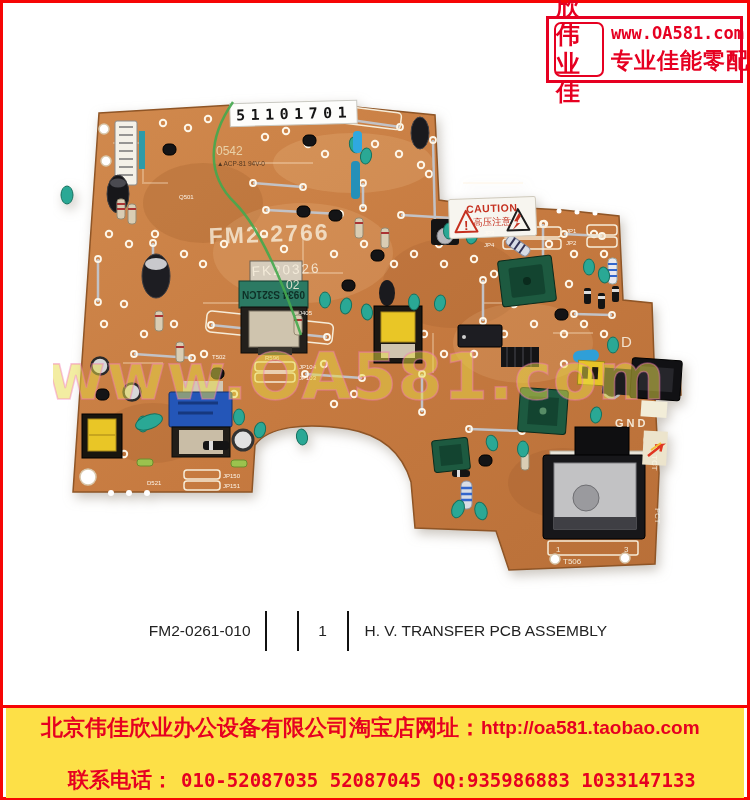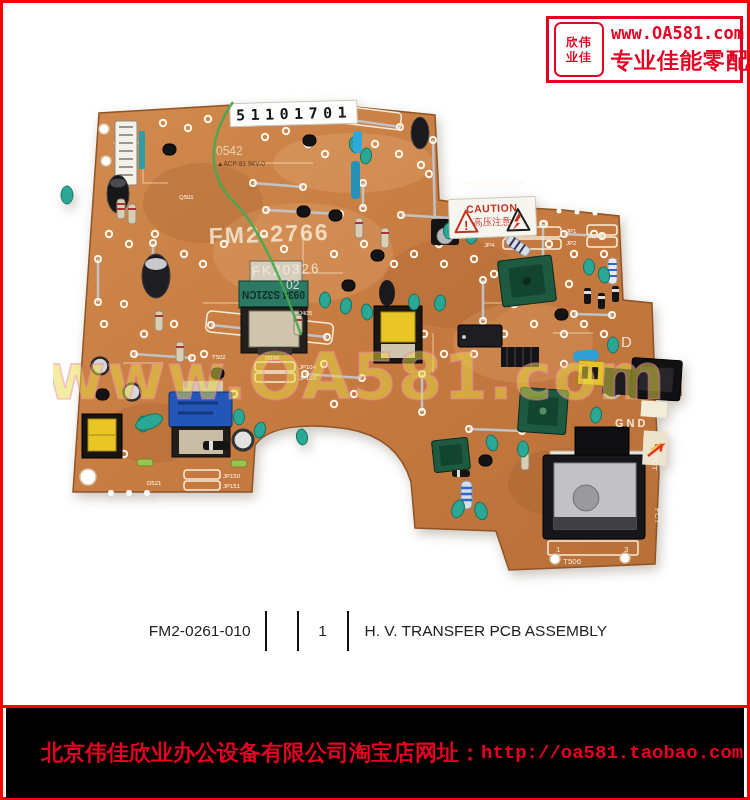--- a/index.html
+++ b/index.html
@@ -2,41 +2,41 @@
 <html><head>
 <meta charset="utf-8">
 <style>
   html,body{margin:0;padding:0;width:750px;height:800px;background:#fff;
     font-family:"Liberation Sans",sans-serif;overflow:hidden}
   .page{position:absolute;inset:0;width:750px;height:800px;border:3px solid #f60505;box-sizing:border-box;background:#fff}
   
   .logo-box{position:absolute;left:543px;top:13px;width:197px;height:67px;border:3px solid #e60021;
     box-sizing:border-box;display:flex;align-items:center;gap:7px;padding:4px 5px;background:#fff}
   .seal{width:46px;height:51px;border:2px solid #e60021;border-radius:7px;color:#e60021;font-weight:bold;
-    font-size:12px;line-height:1.18;display:flex;flex-direction:column;align-items:center;justify-content:center;letter-spacing:1px;flex:none}
+    font-size:24px;line-height:1.18;display:flex;flex-direction:column;align-items:center;justify-content:center;letter-spacing:1px;flex:none}
   .logo-col{display:flex;flex-direction:column;gap:3px;color:#e60021;font-weight:bold}
   .logo-site{font-size:17px;font-family:"DejaVu Sans Mono",monospace;white-space:nowrap}
   .logo-tag{font-size:22px;letter-spacing:1px;white-space:nowrap}
   
   .photo{position:absolute;left:50px;top:85px;width:650px;height:520px}
   
   .caption{position:absolute;top:604px;left:0;width:750px;height:48px;display:flex;align-items:center;
     justify-content:center;font-size:15.5px;color:#222}
   .vbar{border-left:2px solid #111;height:40px}
   .cap-part{margin-right:14px}
   .cap-gap{width:30px}
   .cap-qty{width:48px;text-align:center}
   .cap-desc{margin-left:16px}
   
   .redline{position:absolute;top:702px;left:0;width:750px;height:3px;background:#f60505}
   .footer{position:absolute;top:705px;left:3px;right:3px;height:90px;color:#e60021;font-weight:bold;
-    display:flex;flex-direction:column;justify-content:center;gap:23px;background:#000000}
+    display:flex;flex-direction:column;justify-content:center;gap:23px;background:#fde047}
   .f1{display:flex;align-items:baseline;padding:0 52px 0 35px;font-size:22px;white-space:nowrap}
   .f1 .shop{margin-left:auto;display:flex;align-items:center}
-  .shop-url{font-family:Liberation Mono, monospace;font-size:19px}
+  .shop-url{font-family:Liberation Sans, sans-serif;font-size:19px}
   .f2{padding-left:62px;font-size:21px;display:flex;align-items:baseline;gap:8px;white-space:nowrap}
   .phones{font-family:"DejaVu Sans Mono",monospace;font-size:19px}
 </style>
 </head>
 <body>
 
 <div class="page">
 
   <div class="logo-box">
     <div class="seal">
@@ -483,15 +483,19 @@
   <div class="redline"></div>
 
   <div class="footer">
     <div class="f1">
       <span>北京伟佳欣业办公设备有限公司</span>
       <span class="shop">
         <span>淘宝店网址：</span>
         <span class="shop-url">http://oa581.taobao.com</span>
       </span>
     </div>
+    <div class="f2">
+      <span>联系电话：</span>
+      <span class="phones">010-52087035 52087045 QQ:935986883 1033147133</span>
+    </div>
   </div>
 
 </div>
 
 </body></html>

